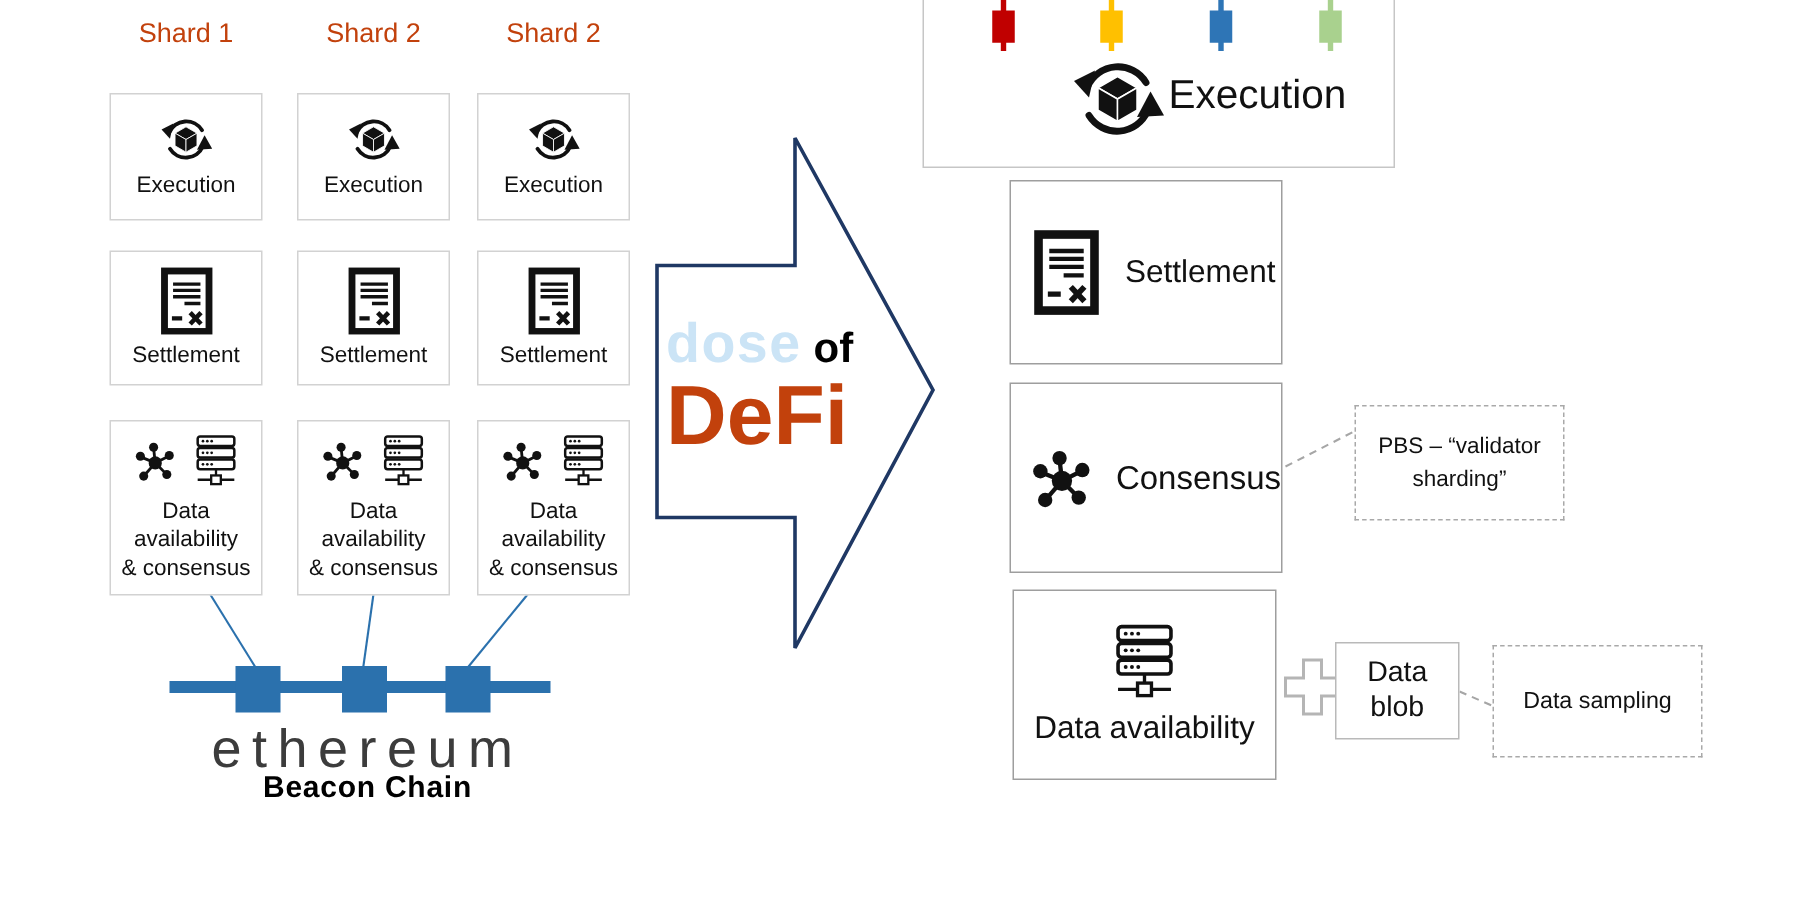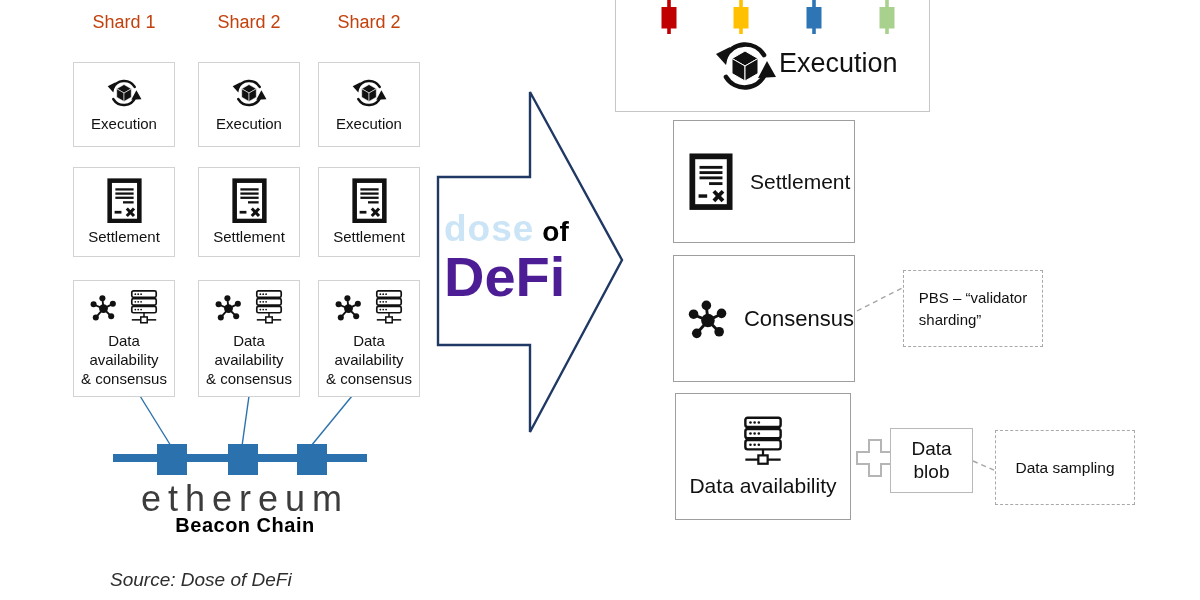--- a/index.html
+++ b/index.html
@@ -3,29 +3,29 @@
 <meta charset="utf-8">
 <style>
   html,body { margin:0; padding:0; background:#fff; }
   body { font-family:"Liberation Sans","DejaVu Sans",sans-serif; color:#1a1a1a; }
   #canvas { position:relative; width:1200px; height:600px; overflow:hidden; background:#fff; }
   .abs { position:absolute; }
   .box { position:absolute; box-sizing:border-box; background:#fff; border:1px solid #d2d2d2;
          display:flex; flex-direction:column; align-items:center; justify-content:center; }
   .rbox { border:1px solid #9e9e9e; }
   .dashed-box { position:absolute; box-sizing:border-box; background:#fff; border:1.5px dashed #a9a9a9;
-                display:flex; align-items:center; justify-content:center; }
+                display:flex; align-items:center; justify-content:center; text-align:center; }
   .preline { white-space:pre-line; }
   .shard-label { position:absolute; text-align:center; font-size:18px; color:#c2410c; }
   .small-label { font-size:15px; color:#111; text-align:center; line-height:1.28; }
   .rlabel { font-size:21px; color:#111; }
   .watermark { position:absolute; left:444px; top:210px; line-height:1; z-index:3; pointer-events:none; }
   .wm1 { font-size:37px; font-weight:bold; color:#cbe4f6; letter-spacing:1px; }
   .wm1b { font-size:28px; font-weight:bold; color:#000000; margin-left:8px; }
-  .wm2 { font-size:56px; font-weight:bold; color:#4c1d95; letter-spacing:0px; margin-top:2px; }
+  .wm2 { font-size:56px; font-weight:bold; color:#c2410c; letter-spacing:0px; margin-top:2px; }
   .eth-word { position:absolute; left:125px; top:478px; width:240px; text-align:center;
               font-size:36px; font-weight:300; letter-spacing:7px; color:#3c3c3c; }
   .eth-caption { position:absolute; left:125px; top:514px; width:240px; text-align:center;
                  font-size:20px; font-weight:bold; color:#000; letter-spacing:0.5px; }
   .source { position:absolute; left:110px; top:569px; font-size:19px; font-style:italic; color:#2e2e2e; }
   svg { display:block; }
   .z1 { z-index:1; } .z2 { z-index:2; } .z4 { position:absolute; z-index:4; }
 </style>
 </head>
 <body>
@@ -374,15 +374,14 @@
 
   <div class="z4" style="left:890px;top:428px;width:83px;height:65px;box-sizing:border-box;background:#fff;border:1.5px solid #b9b9b9;display:flex;align-items:center;justify-content:center;text-align:center">
     <div class="preline" style="font-size:19px;line-height:1.2;color:#111">Data
 blob</div>
   </div>
 
   <div class="dashed-box z2" style="left:995px;top:430px;width:140px;height:75px">
     <div style="font-size:15.5px;color:#111">Data sampling</div>
   </div>
 
-  <div class="source">Source: Dose of DeFi</div>
 
 </div>
 
 </body></html>

